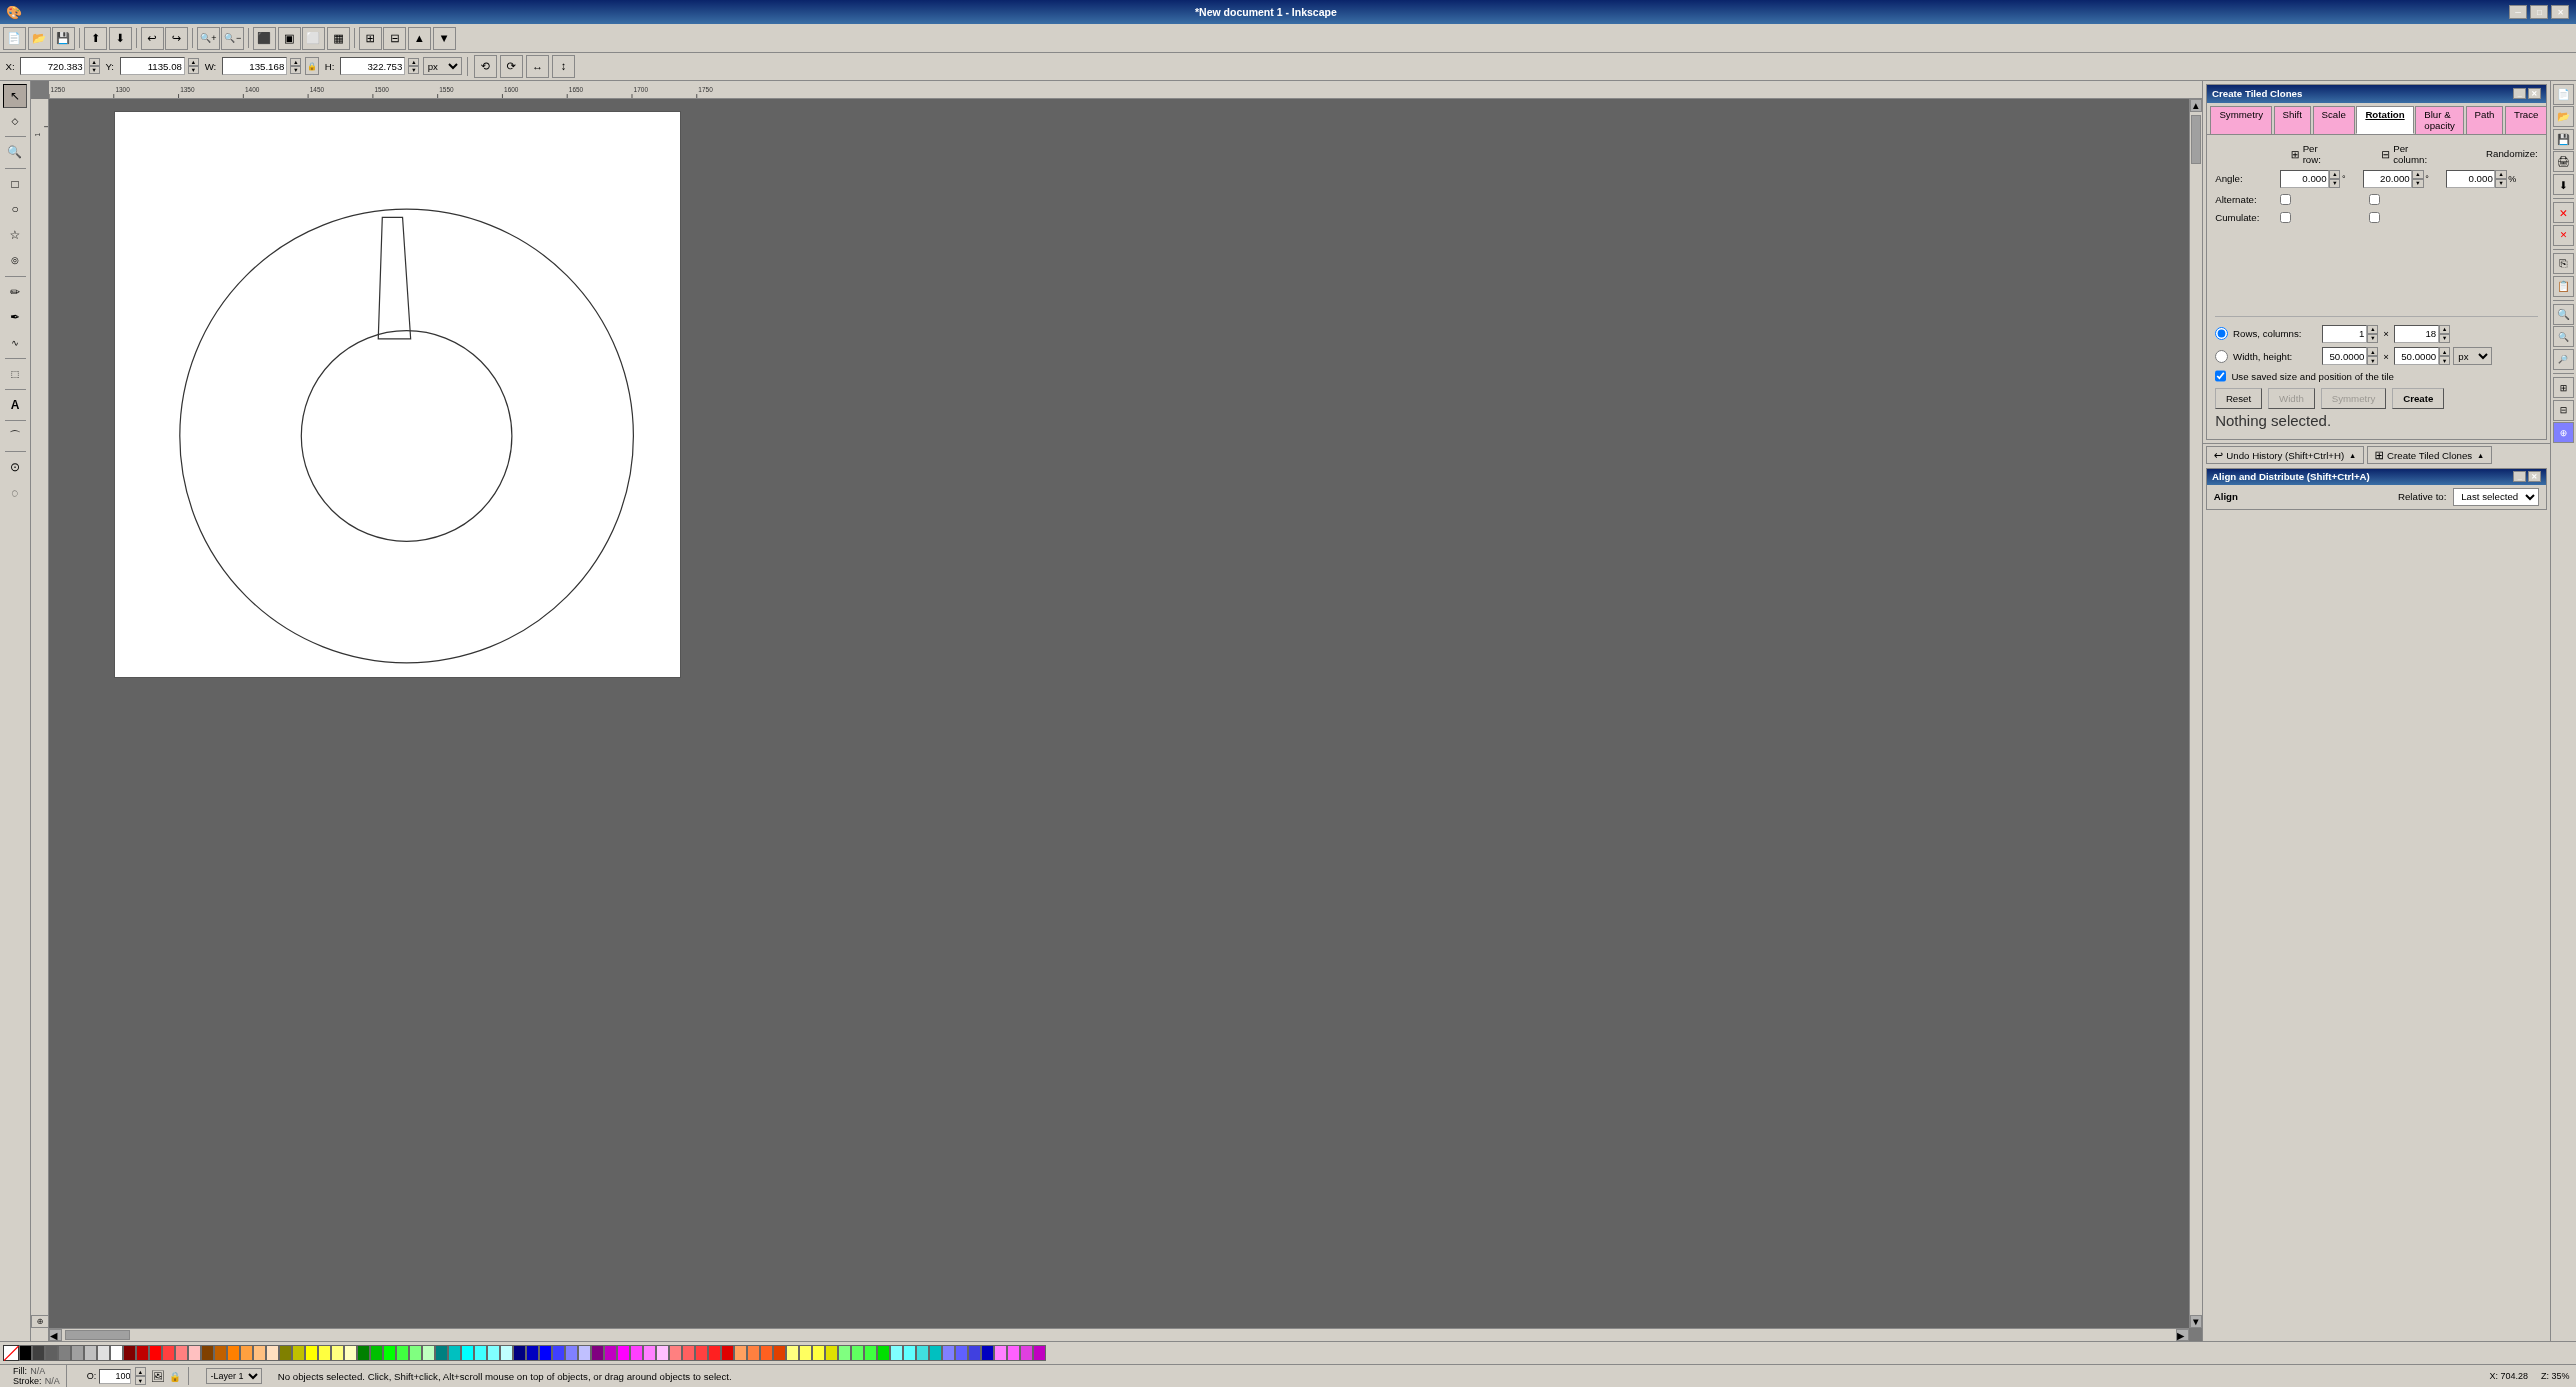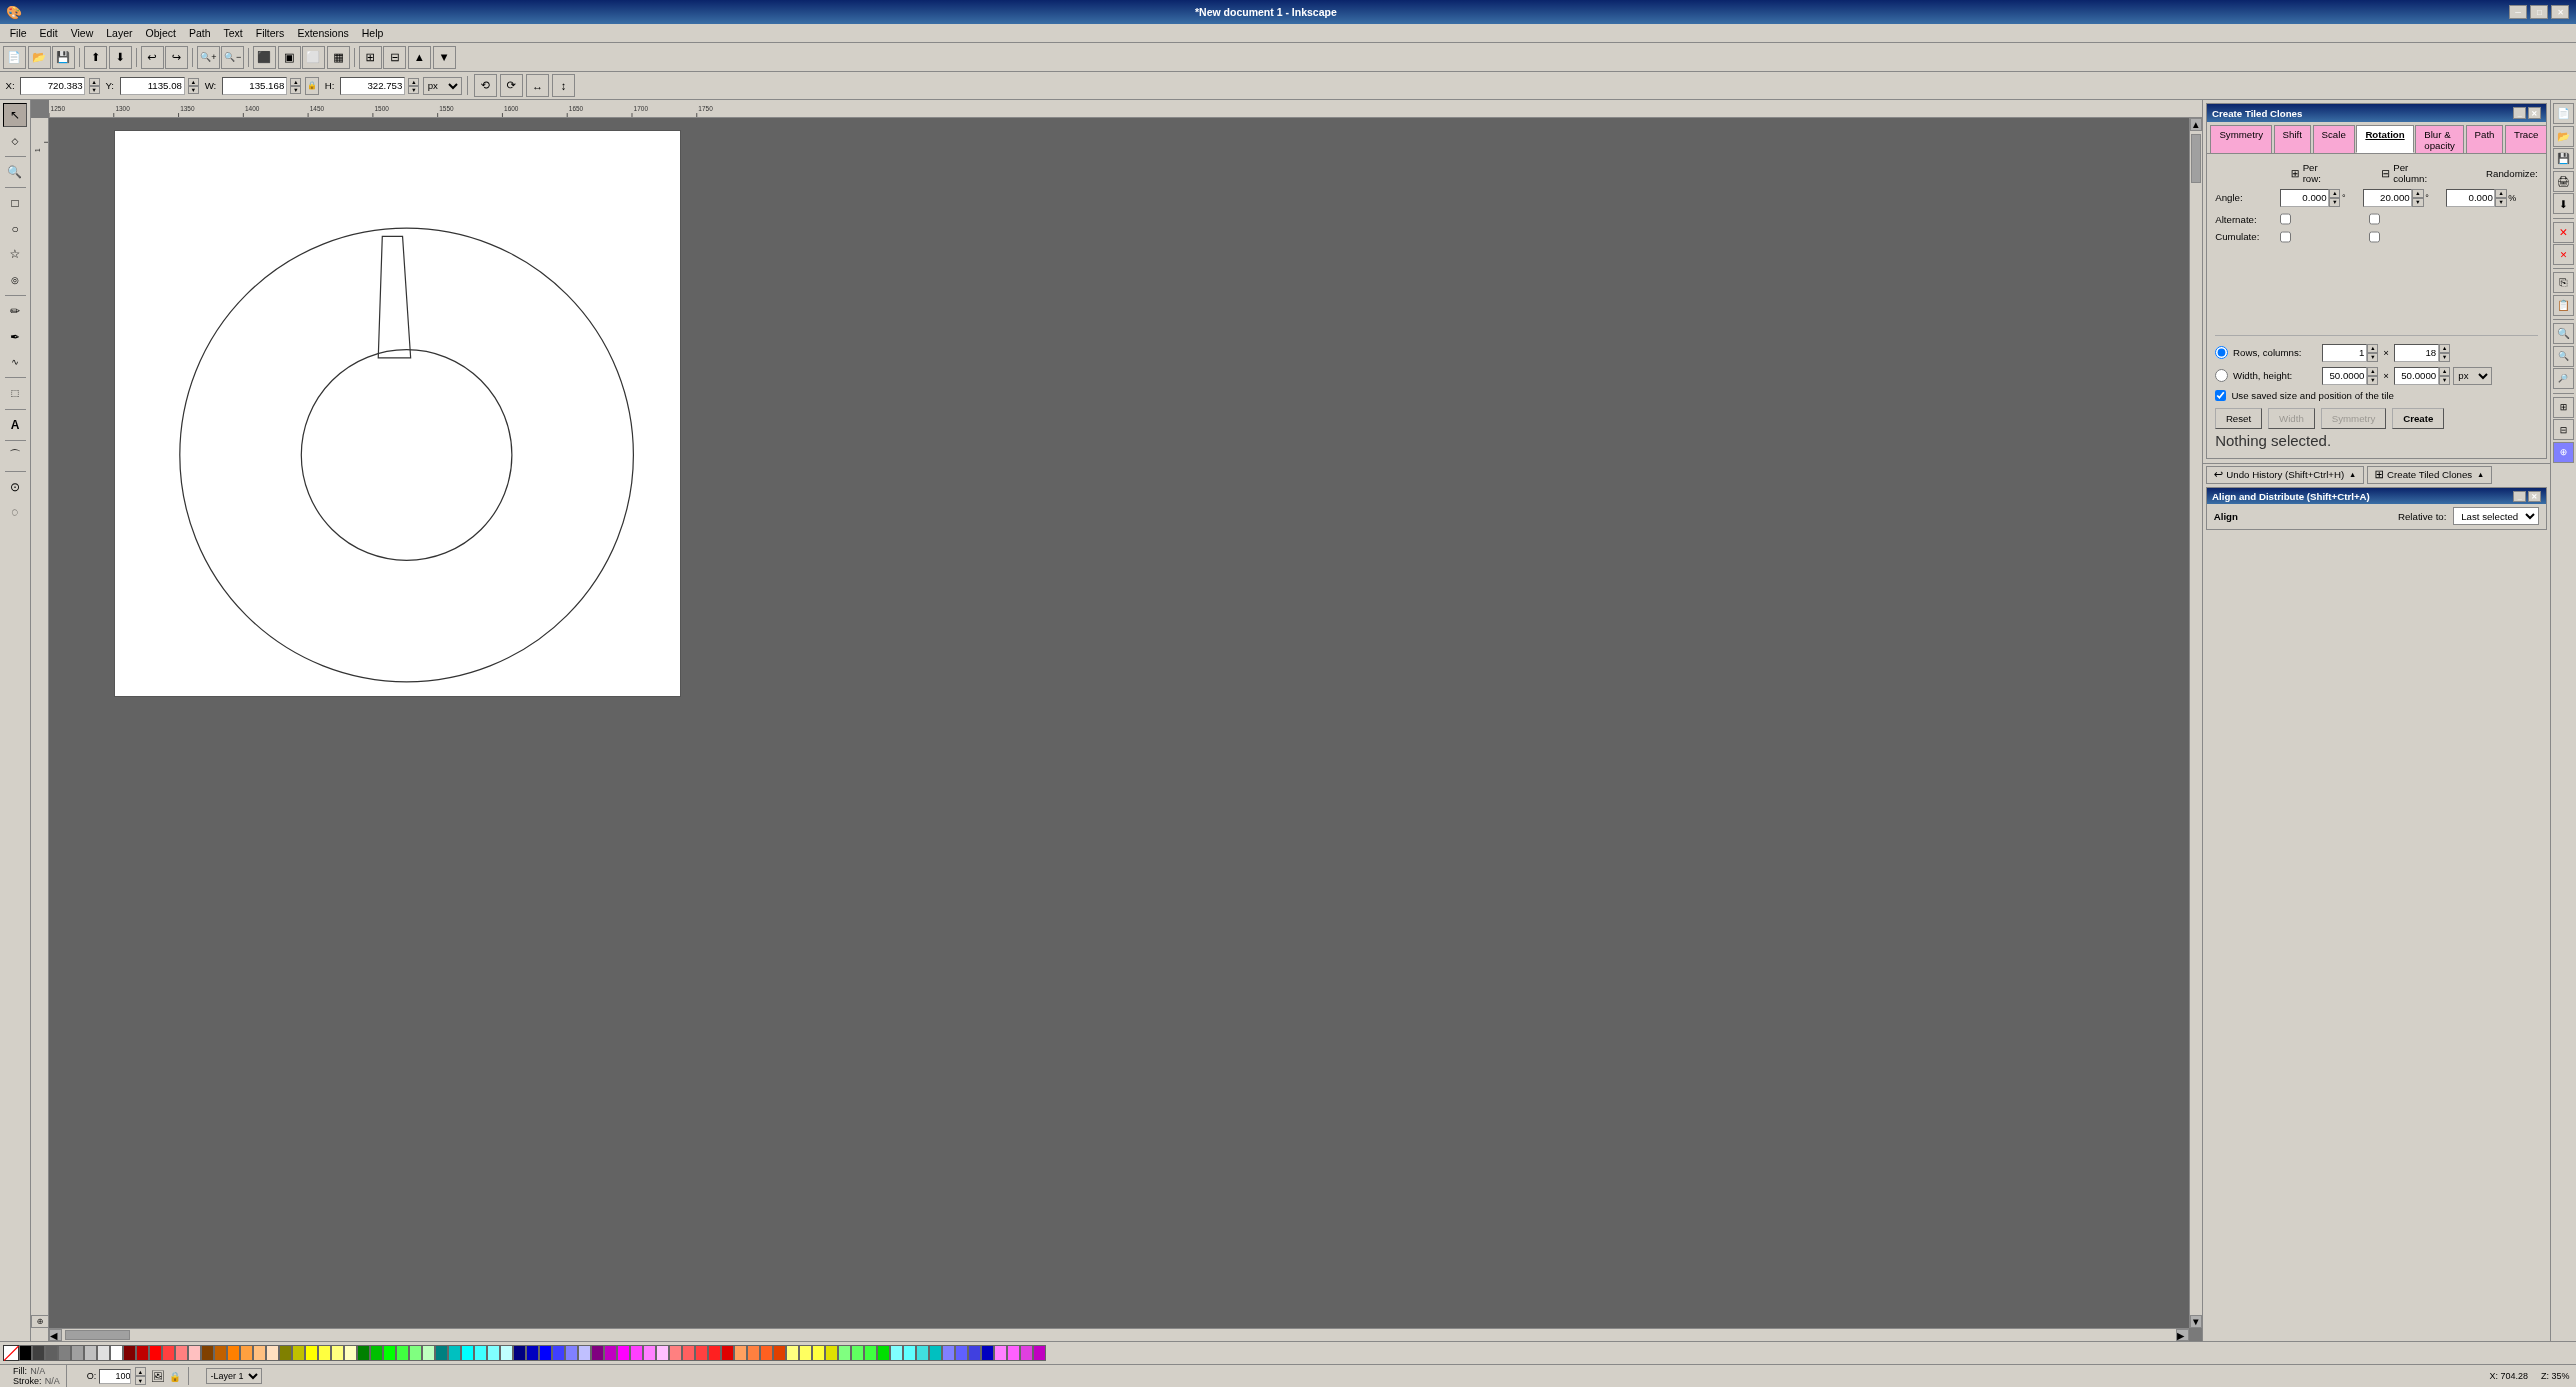--- a/index.html
+++ b/index.html
@@ -377,32 +377,20 @@
       <span style="font-size:13px;">🎨</span>
     </div>
     <div style="font-size:10.5px; font-weight:bold;">*New document 1 - Inkscape</div>
     <div id="titlebar-controls">
       <div class="titlebar-btn">─</div>
       <div class="titlebar-btn">□</div>
       <div class="titlebar-btn">✕</div>
     </div>
   </div>
 
-  <div id="menubar">
-    <div class="menu-item">File</div>
-    <div class="menu-item">Edit</div>
-    <div class="menu-item">View</div>
-    <div class="menu-item">Layer</div>
-    <div class="menu-item">Object</div>
-    <div class="menu-item">Path</div>
-    <div class="menu-item">Text</div>
-    <div class="menu-item">Filters</div>
-    <div class="menu-item">Extensions</div>
-    <div class="menu-item">Help</div>
-  </div>
 
   <div id="toolbar">
     <div class="toolbar-btn">📄</div>
     <div class="toolbar-btn">📂</div>
     <div class="toolbar-btn">💾</div>
     <div class="toolbar-sep"></div>
     <div class="toolbar-btn">⬆</div>
     <div class="toolbar-btn">⬇</div>
     <div class="toolbar-sep"></div>
     <div class="toolbar-btn">↩</div>
@@ -880,20 +868,21 @@
           <div class="spin-dn">▼</div>
         </div>
         <span style="font-size:11.3px; margin:0 1.6px;">🖼</span>
         <span style="font-size:9.7px;">🔒</span>
       </div>
 
       <select class="layer-sel">
         <option>-Layer 1</option>
       </select>
 
+      <span class="status-msg">No objects selected. Click, Shift+click, Alt+scroll mouse on top of objects, or drag around objects to select.</span>
 
       <span class="coords-right">X: 704.28</span>
       <span class="zoom-right">Z: 35%</span>
     </div>
   </div>
 
 </div>
 
 
 </body></html>

